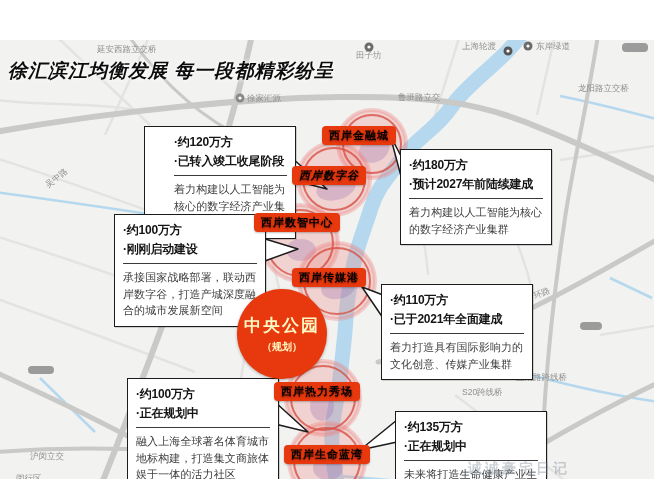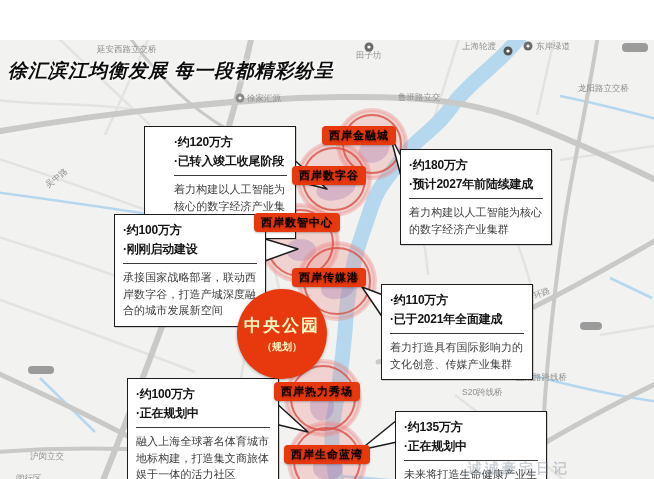--- a/index.html
+++ b/index.html
@@ -213,21 +213,21 @@
   </div>
 
   <div class="callout" style="left:395px;top:371px;">
     <div class="co-h">·约135万方</div>
     <div class="co-h">·正在规划中</div>
     <div class="co-div"></div>
     <div class="co-b">未来将打造生命健康产业生态链，集聚生物医药总部以及研发高端制造基地</div>
   </div>
 
   <div class="zone-label" style="left:322px;top:86px;">西岸金融城</div>
-  <div class="zone-label" style="left:292px;top:126px;">西岸数字谷</div>
+  <div class="zone-label" style="left:292px;top:126px;font-style:italic;">西岸数字谷</div>
   <div class="zone-label" style="left:254px;top:173px;">西岸数智中心</div>
   <div class="zone-label" style="left:292px;top:228px;">西岸传媒港</div>
   <div class="zone-label" style="left:274px;top:342px;">西岸热力秀场</div>
   <div class="zone-label" style="left:284px;top:405px;">西岸生命蓝湾</div>
 
   <div class="park">
     <div class="p1">中央公园</div>
     <div class="p2">（规划）</div>
   </div>
 

